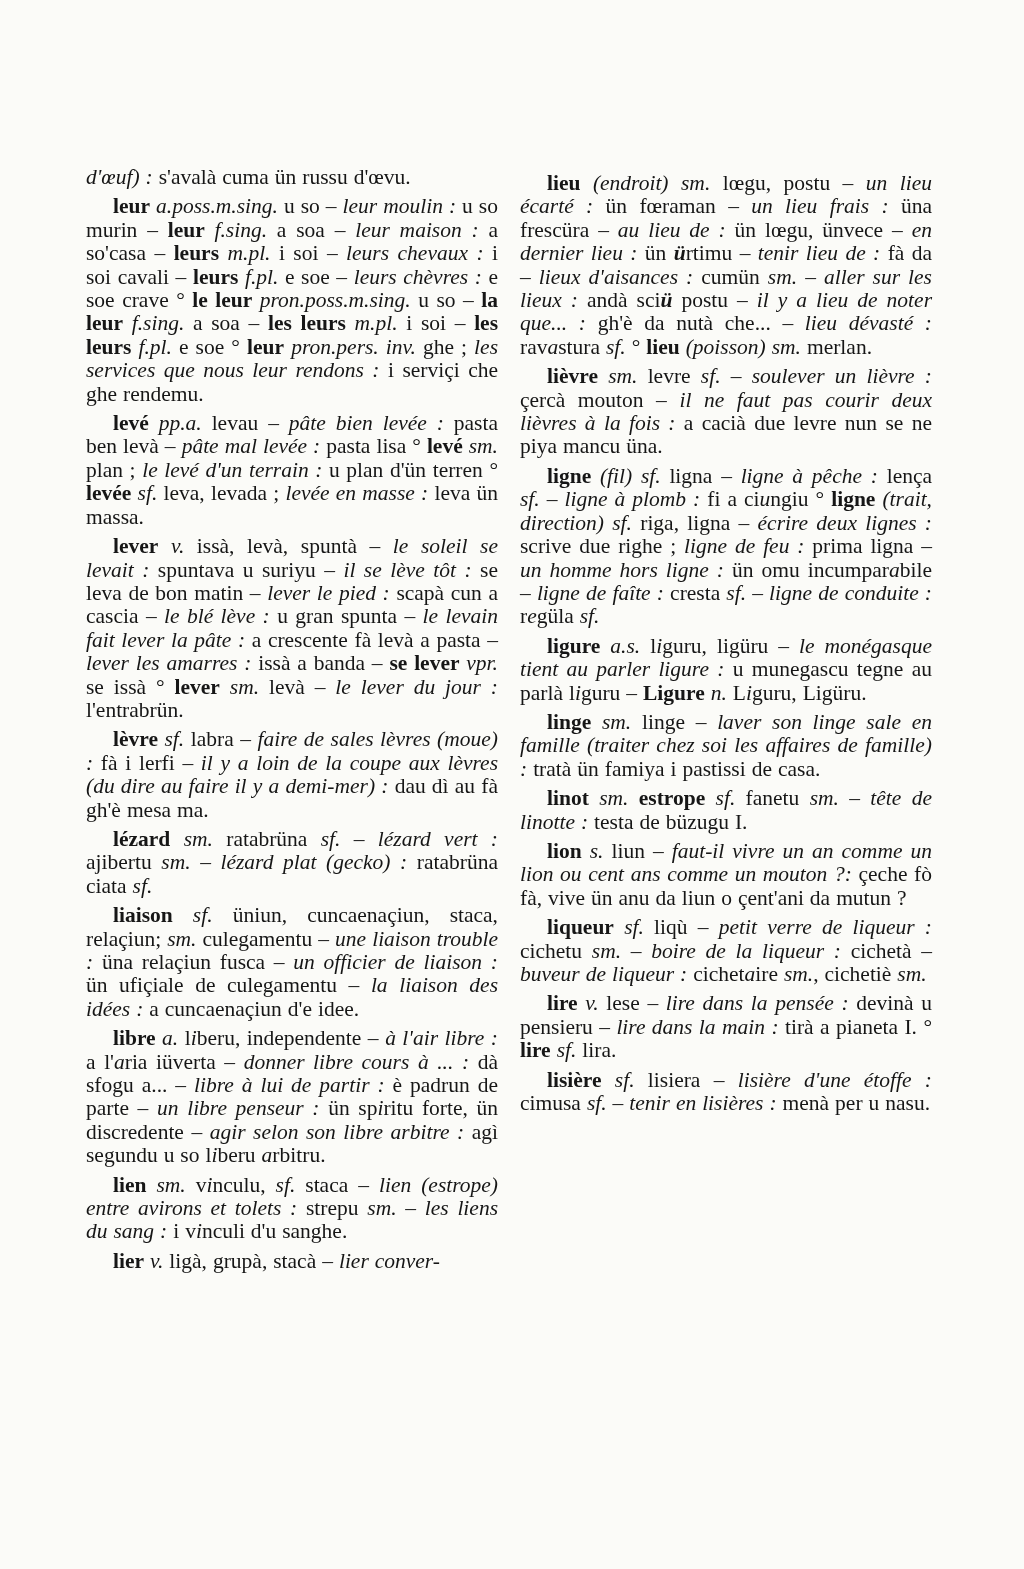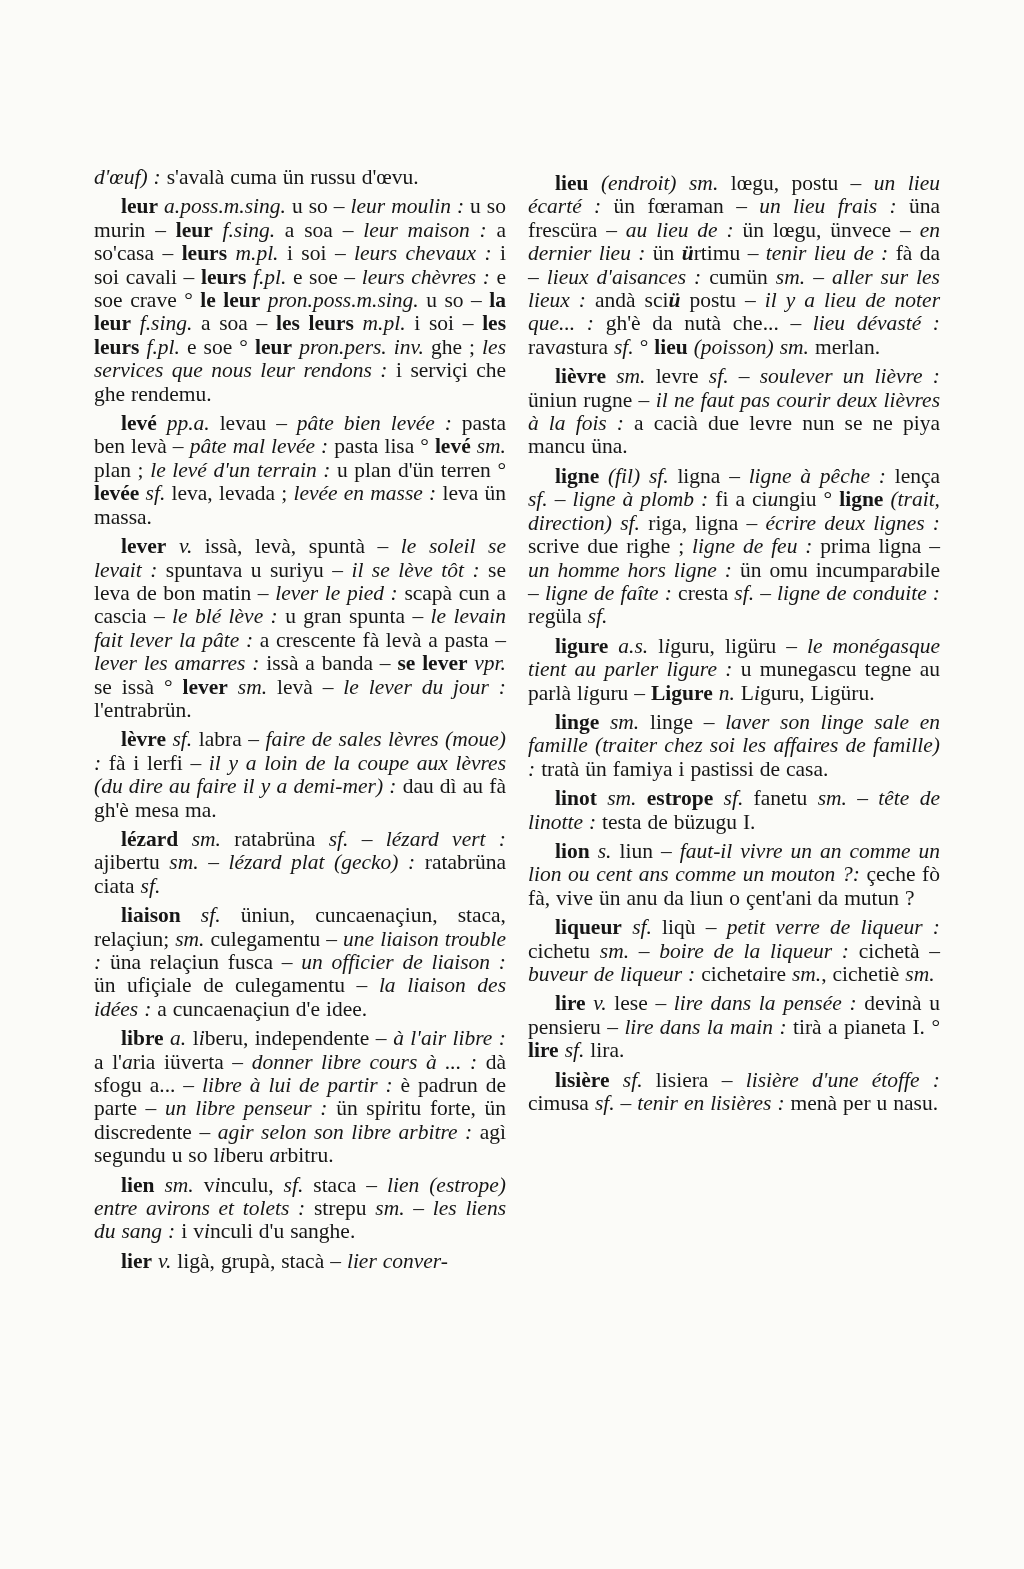--- a/index.html
+++ b/index.html
@@ -20,21 +20,21 @@
     top: 112px; left: 86px; right: 86px;
     display: flex;
     justify-content: space-between;
     align-items: baseline;
     font-size: 25px;
     letter-spacing: 0.5px;
   }
   .header .guide { font-variant: normal; }
   .columns {
     position: absolute;
-    top: 166px; left: 94px;
+    top: 166px; left: 86px;
     display: flex;
     gap: 22px;
   }
   .col {
     width: 412px;
     text-align: justify;
     font-size: 21.5px;
     line-height: 23.4px;
     word-spacing: 0.6px;
   }
@@ -60,21 +60,21 @@
         <p class="entry"><span class="bd">lever</span><span class="it"> v.</span><span class="rn"> issà, levà, spuntà – </span><span class="it">le soleil se levait : </span><span class="rn">spuntava u suriyu – </span><span class="it">il se lève tôt : </span><span class="rn">se leva de bon matin – </span><span class="it">lever le pied : </span><span class="rn">scapà cun a cascia – </span><span class="it">le blé lève : </span><span class="rn">u gran spunta – </span><span class="it">le levain fait lever la pâte : </span><span class="rn">a crescente fà levà a pasta – </span><span class="it">lever les amarres : </span><span class="rn">issà a banda – </span><span class="bd">se lever</span><span class="it"> vpr.</span><span class="rn"> se issà ° </span><span class="bd">lever</span><span class="it"> sm.</span><span class="rn"> levà – </span><span class="it">le lever du jour : </span><span class="rn">l'entrabrün.</span></p>
         <p class="entry"><span class="bd">lèvre</span><span class="it"> sf.</span><span class="rn"> labra – </span><span class="it">faire de sales lèvres (moue) : </span><span class="rn">fà i lerfi – </span><span class="it">il y a loin de la coupe aux lèvres (du dire au faire il y a demi-mer) : </span><span class="rn">dau dì au fà gh'è mesa ma.</span></p>
         <p class="entry"><span class="bd">lézard</span><span class="it"> sm.</span><span class="rn"> ratabrüna </span><span class="it">sf.</span><span class="rn"> – </span><span class="it">lézard vert : </span><span class="rn">ajibertu </span><span class="it">sm.</span><span class="rn"> – </span><span class="it">lézard plat (gecko) : </span><span class="rn">ratabrüna ciata </span><span class="it">sf.</span></p>
         <p class="entry"><span class="bd">liaison</span><span class="it"> sf.</span><span class="rn"> üniun, cuncaenaçiun, staca, relaçiun; </span><span class="it">sm.</span><span class="rn"> culegamentu – </span><span class="it">une liaison trouble : </span><span class="rn">üna relaçiun fusca – </span><span class="it">un officier de liaison : </span><span class="rn">ün ufiçiale de culegamentu – </span><span class="it">la liaison des idées : </span><span class="rn">a cuncaenaçiun d'e idee.</span></p>
         <p class="entry"><span class="bd">libre</span><span class="it"> a.</span><span class="rn"> l</span><span class="it">i</span><span class="rn">beru, independente – </span><span class="it">à l'air libre : </span><span class="rn">a l'</span><span class="it">a</span><span class="rn">ria iüverta – </span><span class="it">donner libre cours à ... : </span><span class="rn">dà sfogu a... – </span><span class="it">libre à lui de partir : </span><span class="rn">è padrun de parte – </span><span class="it">un libre penseur : </span><span class="rn">ün sp</span><span class="it">i</span><span class="rn">ritu forte, ün discredente – </span><span class="it">agir selon son libre arbitre : </span><span class="rn">agì segundu u so l</span><span class="it">i</span><span class="rn">beru </span><span class="it">a</span><span class="rn">rbitru.</span></p>
         <p class="entry"><span class="bd">lien</span><span class="it"> sm.</span><span class="rn"> v</span><span class="it">i</span><span class="rn">nculu, </span><span class="it">sf.</span><span class="rn"> staca – </span><span class="it">lien (estrope) entre avirons et tolets : </span><span class="rn">strepu </span><span class="it">sm.</span><span class="rn"> – </span><span class="it">les liens du sang : </span><span class="rn">i v</span><span class="it">i</span><span class="rn">nculi d'u sanghe.</span></p>
         <p class="entry"><span class="bd">lier</span><span class="it"> v.</span><span class="rn"> ligà, grupà, stacà – </span><span class="it">lier conver-</span></p>
       </div>
     <div class="col" id="col-right">
         <p class="entry"><span class="bd">lieu</span><span class="it"> (endroit) sm.</span><span class="rn"> lœgu, postu – </span><span class="it">un lieu écarté : </span><span class="rn">ün fœraman – </span><span class="it">un lieu frais : </span><span class="rn">üna frescüra – </span><span class="it">au lieu de : </span><span class="rn">ün lœgu, ünvece – </span><span class="it">en dernier lieu : </span><span class="rn">ün </span><span class="bi">ü</span><span class="rn">rtimu – </span><span class="it">tenir lieu de : </span><span class="rn">fà da – </span><span class="it">lieux d'aisances : </span><span class="rn">cumün </span><span class="it">sm.</span><span class="rn"> – </span><span class="it">aller sur les lieux : </span><span class="rn">andà sci</span><span class="bi">ü</span><span class="rn"> postu – </span><span class="it">il y a lieu de noter que... : </span><span class="rn">gh'è da nutà che... – </span><span class="it">lieu dévasté : </span><span class="rn">rav</span><span class="it">a</span><span class="rn">stura </span><span class="it">sf.</span><span class="rn"> ° </span><span class="bd">lieu</span><span class="it"> (poisson) sm.</span><span class="rn"> merlan.</span></p>
-        <p class="entry"><span class="bd">lièvre</span><span class="it"> sm.</span><span class="rn"> levre </span><span class="it">sf.</span><span class="rn"> – </span><span class="it">soulever un lièvre : </span><span class="rn">üniun rugne – </span><span class="it">il ne faut pas courir deux lièvres à la fois : </span><span class="rn">a cacià due levre nun se ne piya mancu üna.</span></p>
+        <p class="entry"><span class="bd">lièvre</span><span class="it"> sm.</span><span class="rn"> levre </span><span class="it">sf.</span><span class="rn"> – </span><span class="it">soulever un lièvre : </span><span class="rn">çercà mouton – </span><span class="it">il ne faut pas courir deux lièvres à la fois : </span><span class="rn">a cacià due levre nun se ne piya mancu üna.</span></p>
         <p class="entry"><span class="bd">ligne</span><span class="it"> (fil) sf.</span><span class="rn"> ligna – </span><span class="it">ligne à pêche : </span><span class="rn">lença </span><span class="it">sf.</span><span class="rn"> – </span><span class="it">ligne à plomb : </span><span class="rn">fi a ci</span><span class="it">u</span><span class="rn">ngiu ° </span><span class="bd">ligne</span><span class="it"> (trait, direction) sf.</span><span class="rn"> riga, ligna – </span><span class="it">écrire deux lignes : </span><span class="rn">scrive due righe ; </span><span class="it">ligne de feu : </span><span class="rn">prima ligna – </span><span class="it">un homme hors ligne : </span><span class="rn">ün omu incumpar</span><span class="it">a</span><span class="rn">bile – </span><span class="it">ligne de faîte : </span><span class="rn">cresta </span><span class="it">sf.</span><span class="rn"> – </span><span class="it">ligne de conduite : </span><span class="rn">r</span><span class="it">e</span><span class="rn">güla </span><span class="it">sf.</span></p>
         <p class="entry"><span class="bd">ligure</span><span class="it"> a.s.</span><span class="rn"> l</span><span class="it">i</span><span class="rn">guru, ligüru – </span><span class="it">le monégasque tient au parler ligure : </span><span class="rn">u munegascu tegne au parlà l</span><span class="it">i</span><span class="rn">guru – </span><span class="bd">Ligure</span><span class="it"> n.</span><span class="rn"> L</span><span class="it">i</span><span class="rn">guru, Ligüru.</span></p>
         <p class="entry"><span class="bd">linge</span><span class="it"> sm.</span><span class="rn"> linge – </span><span class="it">laver son linge sale en famille (traiter chez soi les affaires de famille) : </span><span class="rn">tratà ün famiya i pastissi de casa.</span></p>
         <p class="entry"><span class="bd">linot</span><span class="it"> sm.</span><span class="rn"> </span><span class="bd">estrope</span><span class="it"> sf.</span><span class="rn"> fanetu </span><span class="it">sm.</span><span class="rn"> – </span><span class="it">tête de linotte : </span><span class="rn">testa de büzugu I.</span></p>
         <p class="entry"><span class="bd">lion</span><span class="it"> s.</span><span class="rn"> liun – </span><span class="it">faut-il vivre un an comme un lion ou cent ans comme un mouton ?: </span><span class="rn">çeche fò fà, vive ün anu da liun o çent'ani da mutun ?</span></p>
         <p class="entry"><span class="bd">liqueur</span><span class="it"> sf.</span><span class="rn"> liqù – </span><span class="it">petit verre de liqueur : </span><span class="rn">cichetu </span><span class="it">sm.</span><span class="rn"> – </span><span class="it">boire de la liqueur : </span><span class="rn">cichetà – </span><span class="it">buveur de liqueur : </span><span class="rn">cichet</span><span class="it">a</span><span class="rn">ire </span><span class="it">sm.</span><span class="rn">, cichetiè </span><span class="it">sm.</span></p>
         <p class="entry"><span class="bd">lire</span><span class="it"> v.</span><span class="rn"> lese – </span><span class="it">lire dans la pensée : </span><span class="rn">devinà u pensieru – </span><span class="it">lire dans la main : </span><span class="rn">tirà a pianeta I. ° </span><span class="bd">lire</span><span class="it"> sf.</span><span class="rn"> lira.</span></p>
         <p class="entry"><span class="bd">lisière</span><span class="it"> sf.</span><span class="rn"> lisiera – </span><span class="it">lisière d'une étoffe : </span><span class="rn">cimusa </span><span class="it">sf.</span><span class="rn"> – </span><span class="it">tenir en lisières : </span><span class="rn">menà per u nasu.</span></p>
       </div>
   </div>

